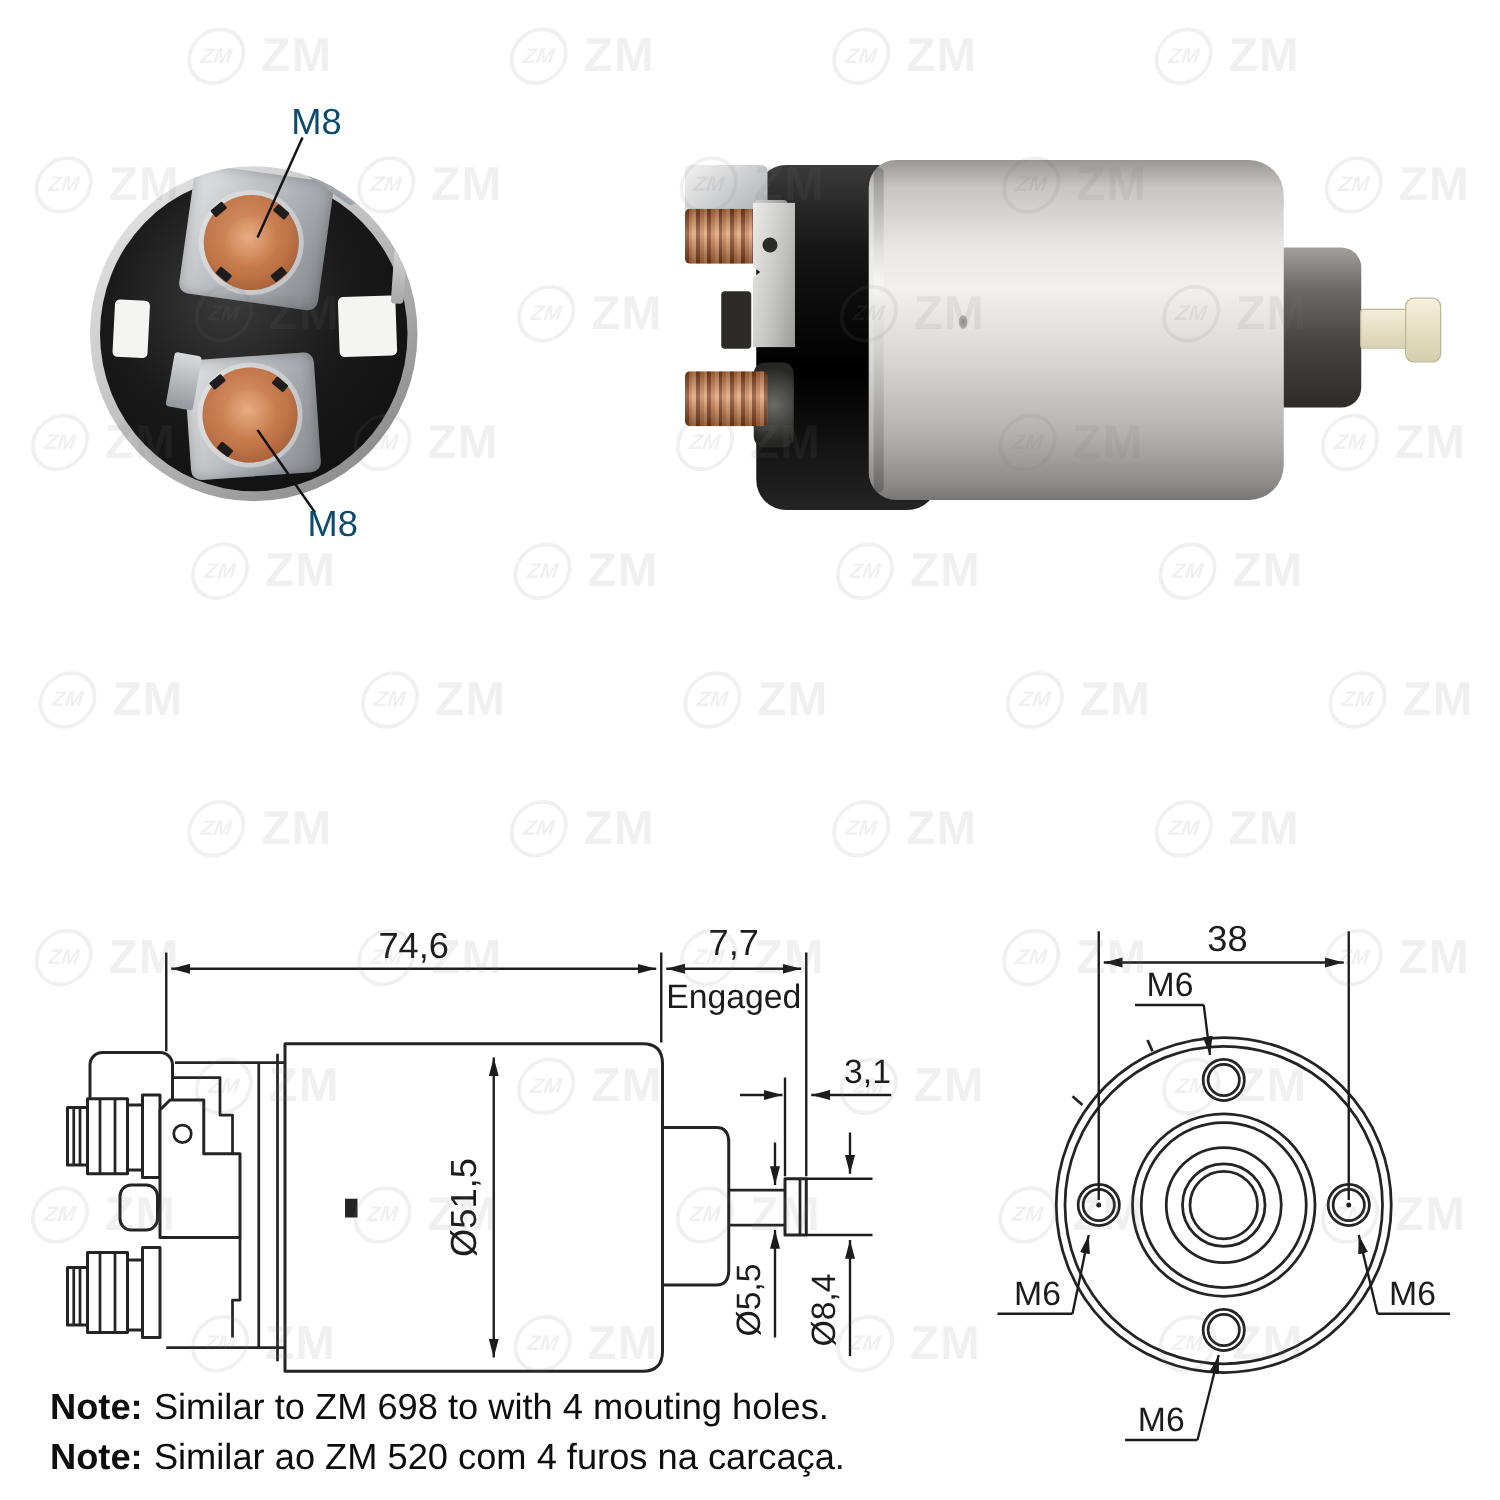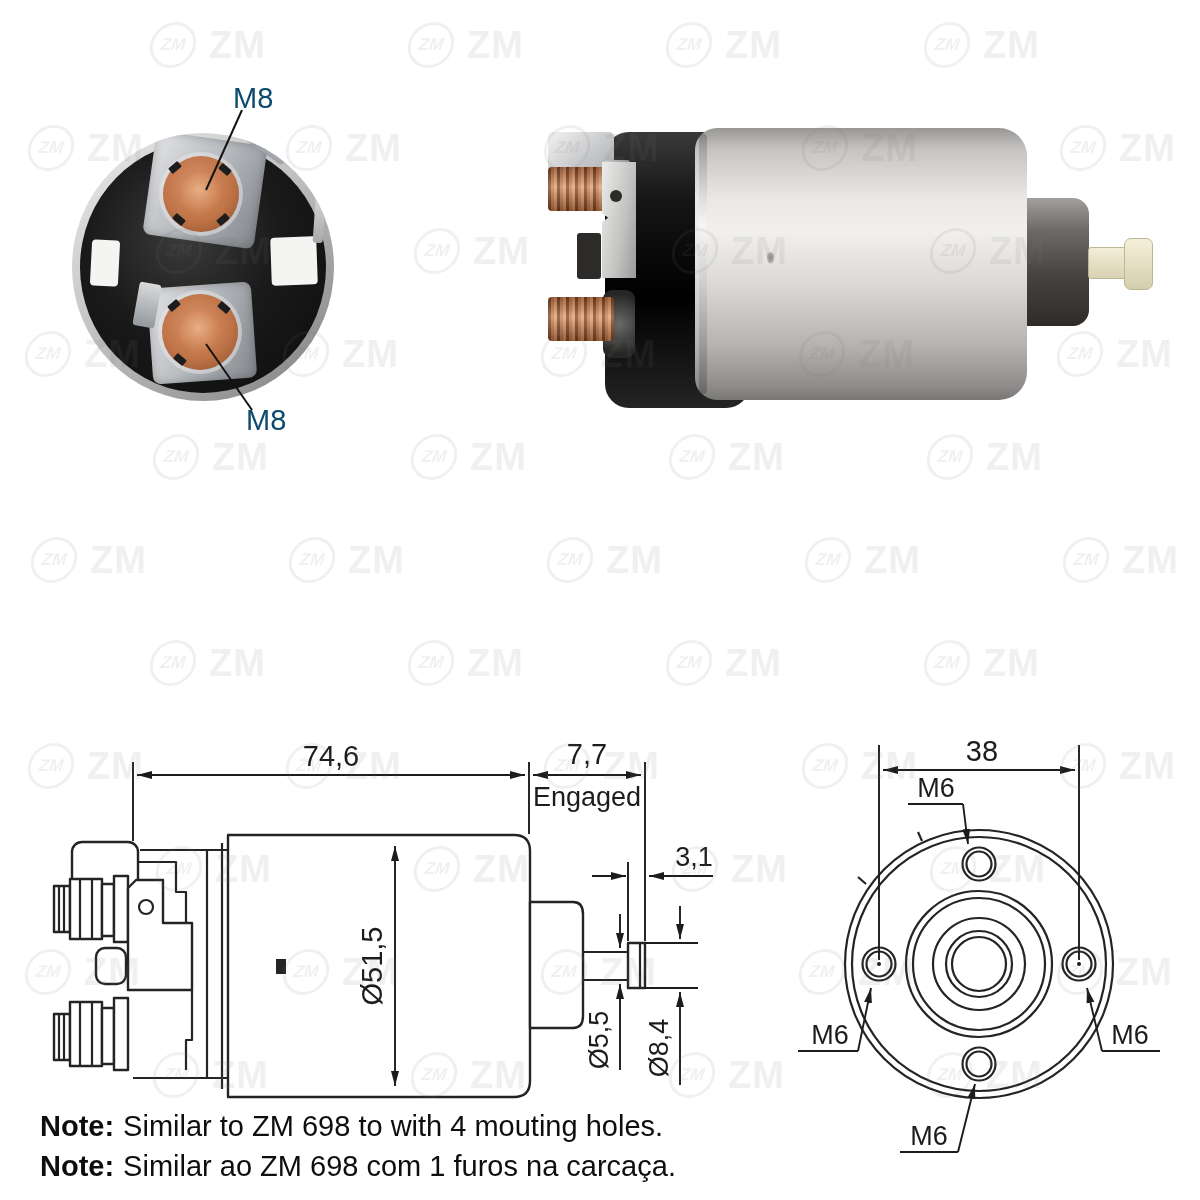--- a/index.html
+++ b/index.html
@@ -279,21 +279,21 @@
     <text class="dimtext-sm" x="929" y="1145" text-anchor="middle">M6</text>
     <line class="dim" x1="900" y1="1152" x2="958" y2="1152"></line>
     <line class="dim" x1="958" y1="1152" x2="975" y2="1084" marker-end="url(#ar2)"></line>
   </svg>
 
   <div class="notes">
     <div class="note-en">
       <span class="note-label">Note:</span><span class="note-body">Similar to ZM 698 to with 4 mouting holes.</span>
     </div>
     <div class="note-pt">
-      <span class="note-label">Note:</span><span class="note-body">Similar ao ZM 698 com 1 furos na carcaça.</span>
+      <span class="note-label">Note:</span><span class="note-body">Similar ao ZM 520 com 4 furos na carcaça.</span>
     </div>
   </div>
 
   <div class="wm-layer">
       <div class="wm-group" style="left: 150px; top: 22px;">
         <span class="wm-badge">ZM</span>
         <span class="wm-text">ZM</span>
       </div>
       <div class="wm-group" style="left: 408px; top: 22px;">
         <span class="wm-badge">ZM</span>

